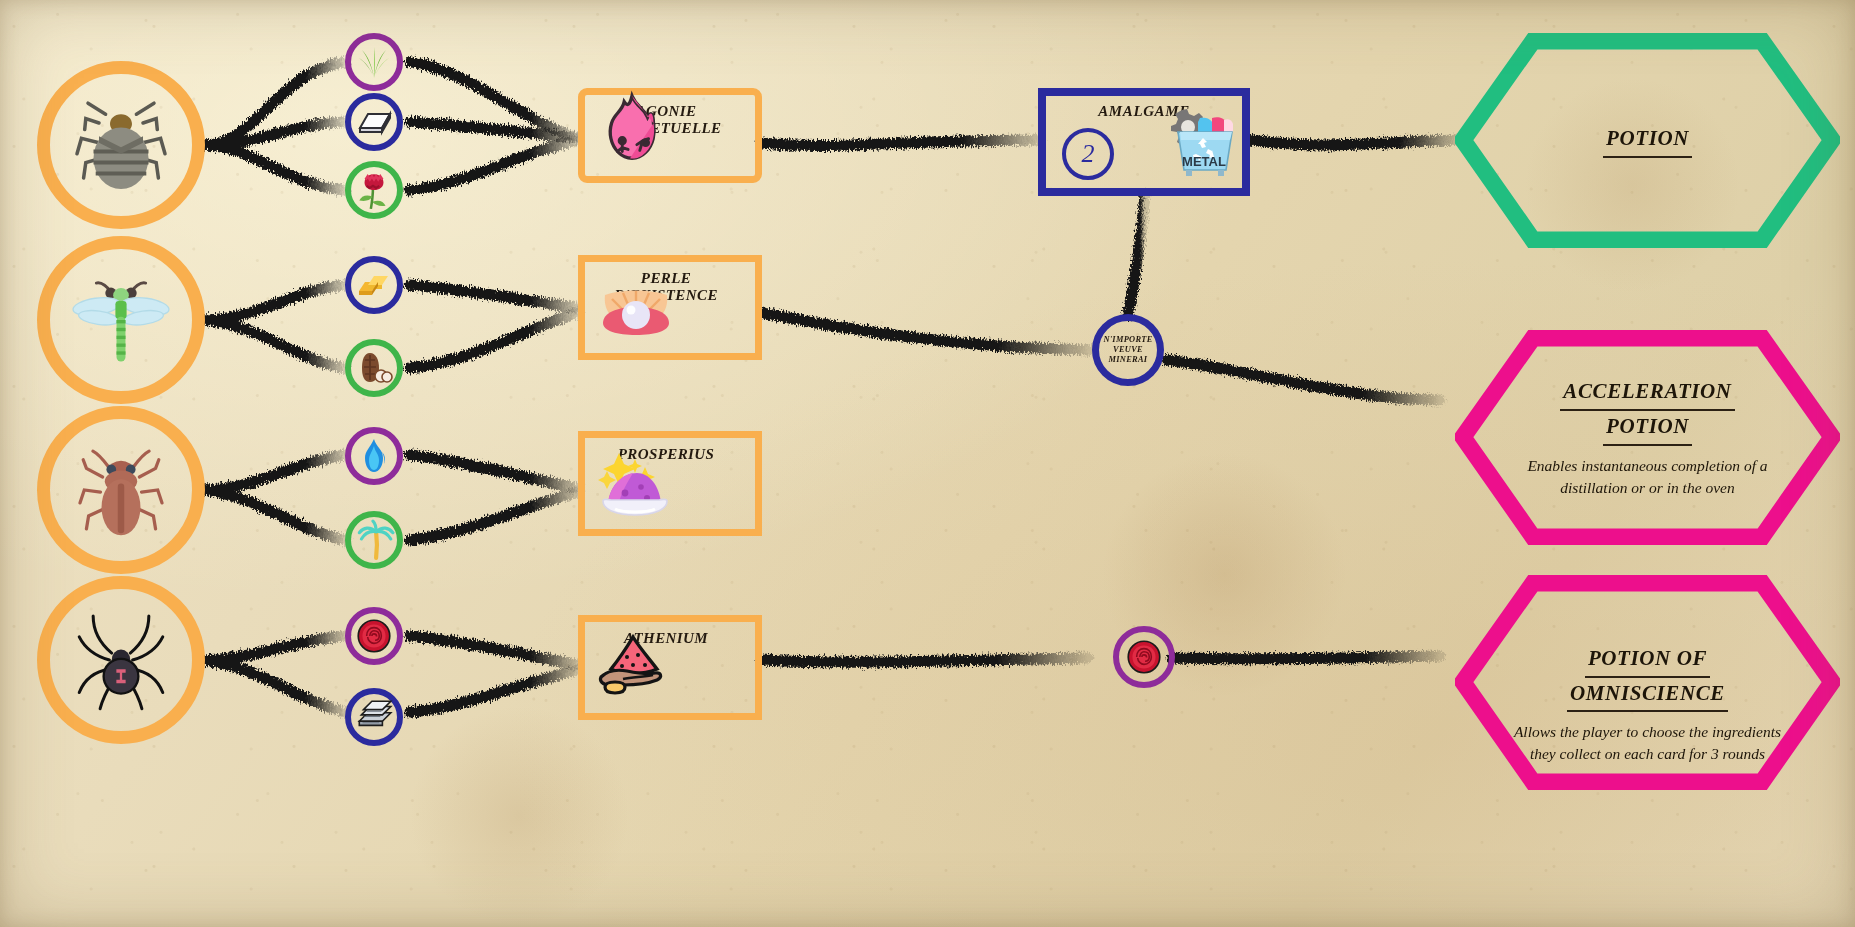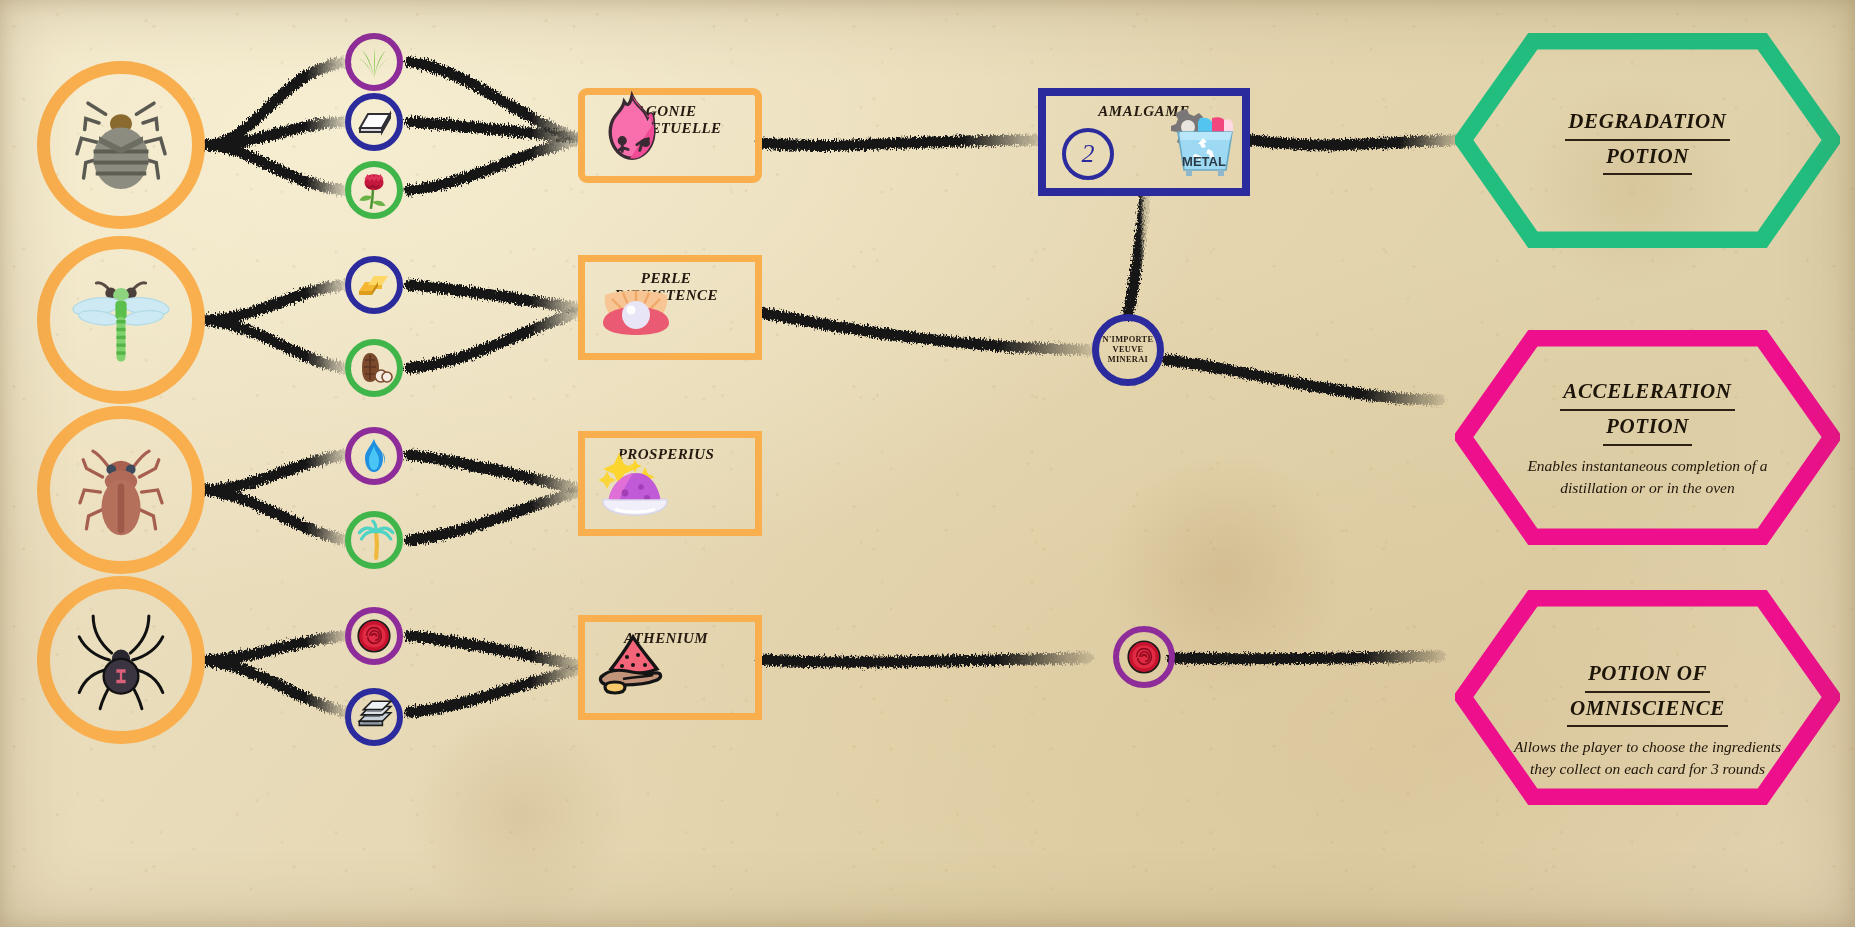--- a/index.html
+++ b/index.html
@@ -149,21 +149,21 @@
   
   .anyore {
     position: absolute;
     width: 72px; height: 72px;
     border-radius: 50%;
     border: 7px solid #2B2B9E;
     display: flex; flex-direction: column;
     align-items: center; justify-content: center;
     text-align: center;
     font-family: "Liberation Serif", serif;
-    font-weight: 700;
+    font-style: italic; font-weight: 700;
     font-size: 8.4px;
     line-height: 1.22;
     color: #241a10;
     letter-spacing: .3px;
   }
 
   
   .hex {
     position: absolute;
     display: flex; align-items: center; justify-content: center;
@@ -616,40 +616,39 @@
   </div>
 
   <div class="layer">
 
     <div class="hex" style="left:1455px; top:33px; width:385px; height:215px;">
       <svg class="hexline" viewBox="0 0 385 215" preserveAspectRatio="none">
         <polygon points="78,8 307,8 377,107 307,207 78,207 8,107" fill="none" stroke="#21BE80" stroke-width="17"></polygon>
       </svg>
       <div class="content">
         <div class="h-title">
-          <div><span>DEGRADATION</span></div>
           <div><span>POTION</span></div>
         </div>
       </div>
     </div>
 
     <div class="hex" style="left:1455px; top:330px; width:385px; height:215px;">
       <svg class="hexline" viewBox="0 0 385 215" preserveAspectRatio="none">
         <polygon points="78,8 307,8 377,107 307,207 78,207 8,107" fill="none" stroke="#ED0F8C" stroke-width="17"></polygon>
       </svg>
       <div class="content">
         <div class="h-title">
           <div><span>ACCELERATION</span></div>
           <div><span>POTION</span></div>
         </div>
         <div class="h-desc">Enables instantaneous completion of a distillation or or in the oven</div>
       </div>
     </div>
 
-    <div class="hex" style="left:1455px; top:575px; width:385px; height:258px;margin-top:15px;">
+    <div class="hex" style="left:1455px; top:575px; width:385px; height:258px;">
       <svg class="hexline" viewBox="0 0 385 215" preserveAspectRatio="none">
         <polygon points="78,8 307,8 377,107 307,207 78,207 8,107" fill="none" stroke="#ED0F8C" stroke-width="17"></polygon>
       </svg>
       <div class="content">
         <div class="h-title">
           <div><span>POTION OF</span></div>
           <div><span>OMNISCIENCE</span></div>
         </div>
         <div class="h-desc">Allows the player to choose the ingredients they collect on each card for 3 rounds</div>
       </div>

